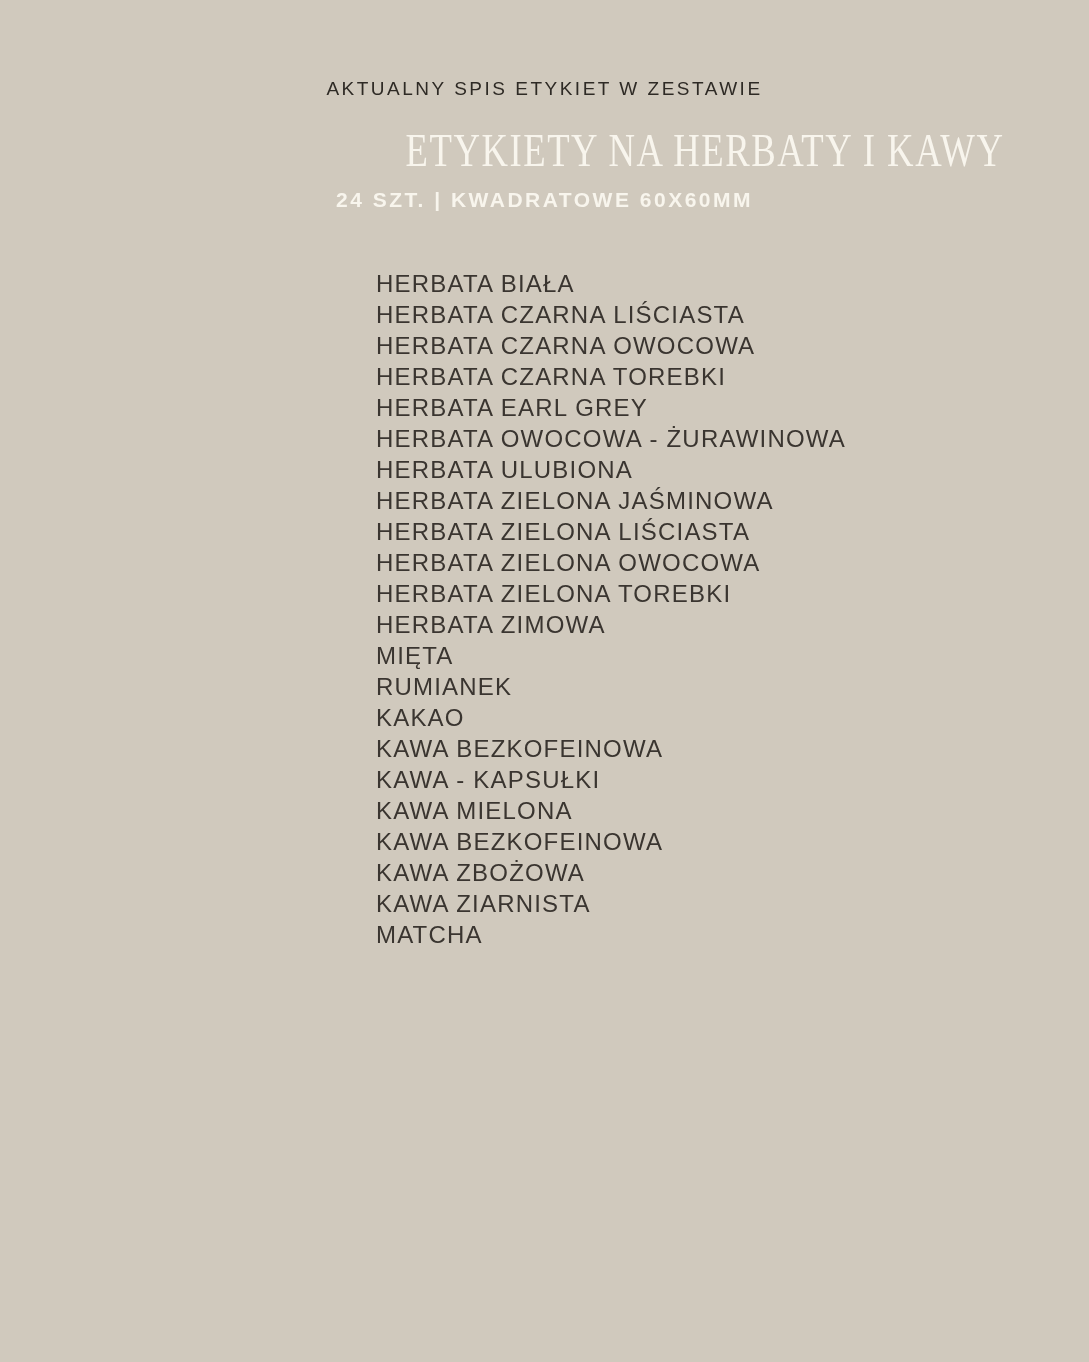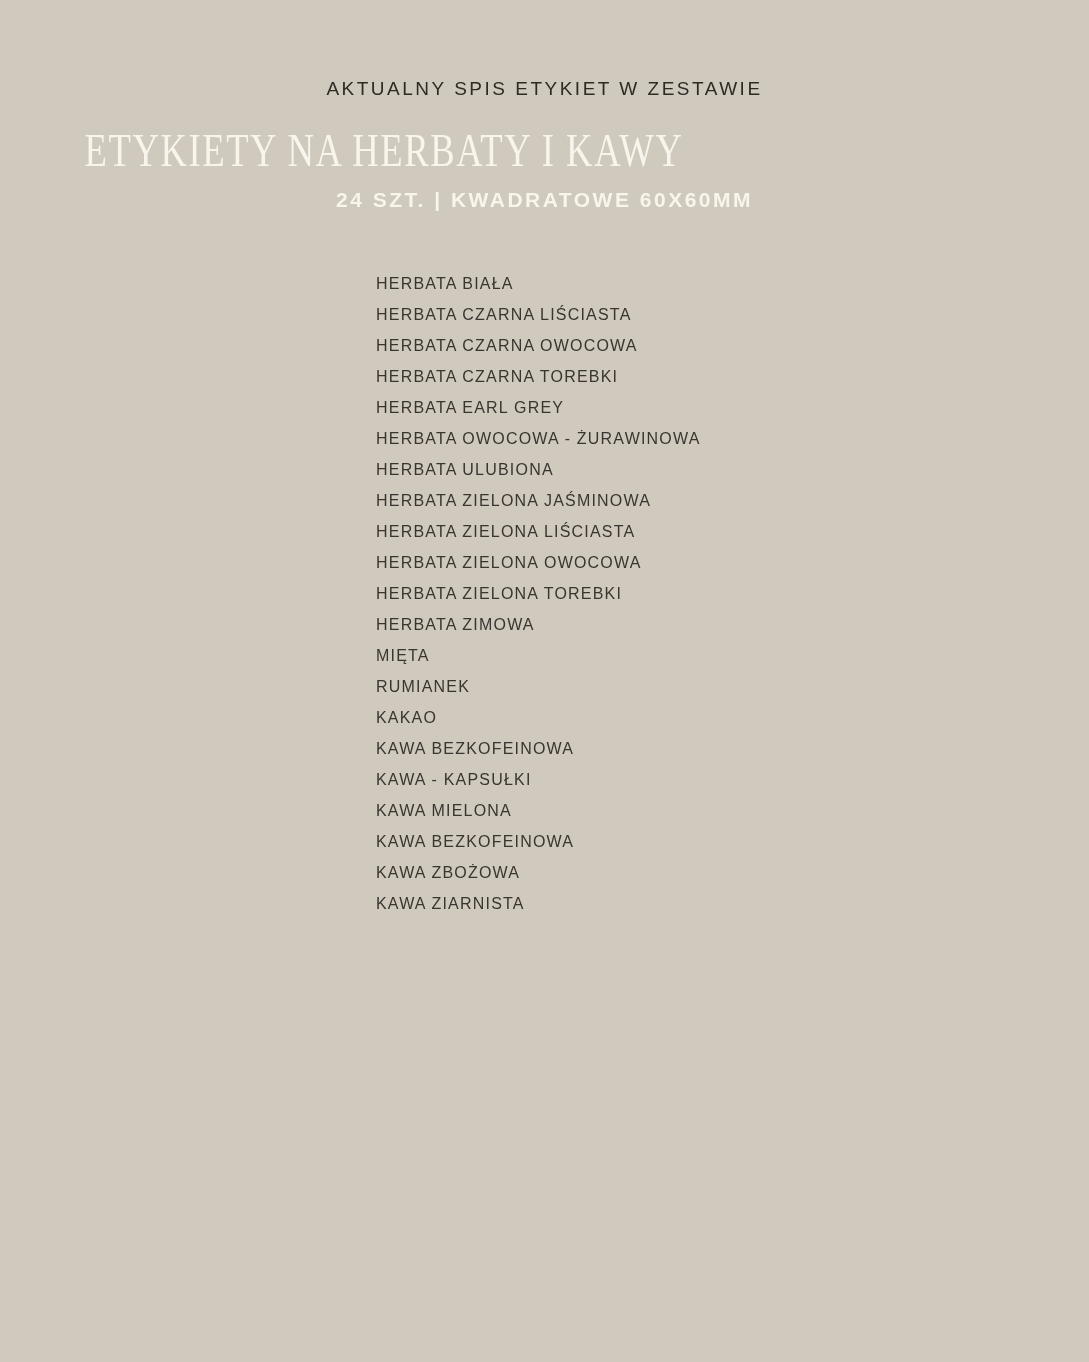--- a/index.html
+++ b/index.html
@@ -34,21 +34,21 @@
     font-weight: 400;
     letter-spacing: 2.5px;
     color: #2e2a25;
     white-space: nowrap;
   }
   .title-wrap {
     position: absolute;
     top: 127px;
     left: 0;
     width: 100%;
-    text-align: left;
+    text-align: right;
     white-space: nowrap;
   }
   .title {
     display: inline-block;
     font-family: "Liberation Serif", "DejaVu Serif", serif;
     font-weight: 400;
     font-size: 47px;
     line-height: 47px;
     letter-spacing: 2px;
     color: var(--light);
@@ -67,21 +67,21 @@
     letter-spacing: 2.5px;
     color: var(--light);
     white-space: nowrap;
   }
   .label-list {
     position: absolute;
     top: 268px;
     left: 376px;
   }
   .label-item {
-    font-size: 16px;
+    font-size: 24px;
     line-height: 31px;
     font-weight: 400;
     letter-spacing: 1.2px;
     color: #3a3530;
     white-space: nowrap;
   }
 </style>
 </head>
 <body>
 
@@ -110,15 +110,16 @@
       <div class="label-item">HERBATA ZIMOWA</div>
       <div class="label-item">MIĘTA</div>
       <div class="label-item">RUMIANEK</div>
       <div class="label-item">KAKAO</div>
       <div class="label-item">KAWA BEZKOFEINOWA</div>
       <div class="label-item">KAWA - KAPSUŁKI</div>
       <div class="label-item">KAWA MIELONA</div>
       <div class="label-item">KAWA BEZKOFEINOWA</div>
       <div class="label-item">KAWA ZBOŻOWA</div>
       <div class="label-item">KAWA ZIARNISTA</div>
+      <div class="label-item">MATCHA</div>
     </div>
 
 </div>
 
 </body></html>

